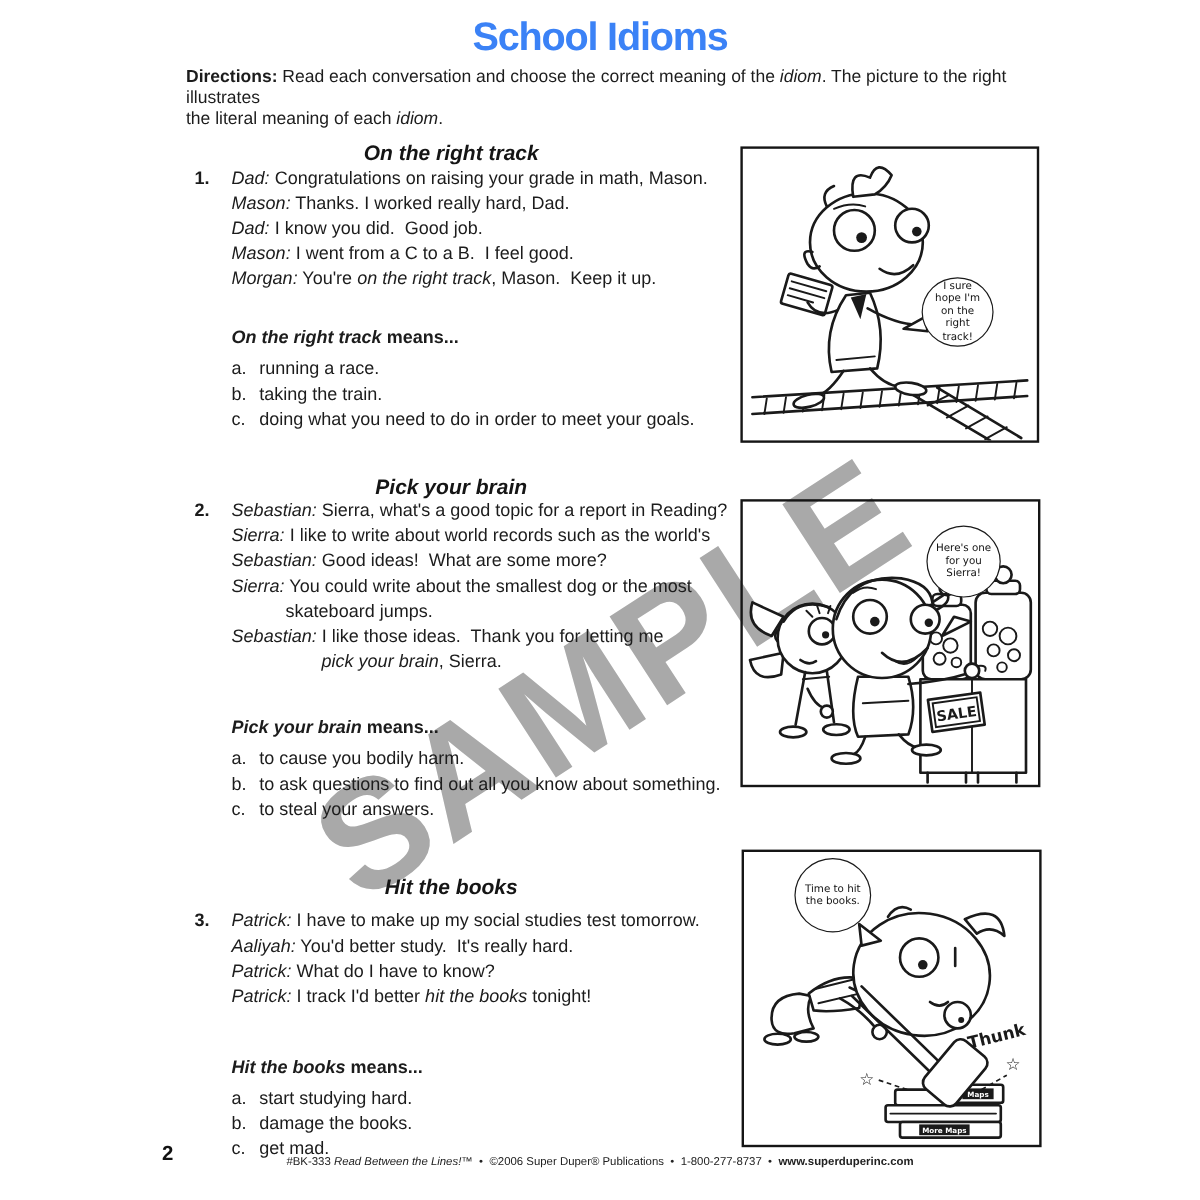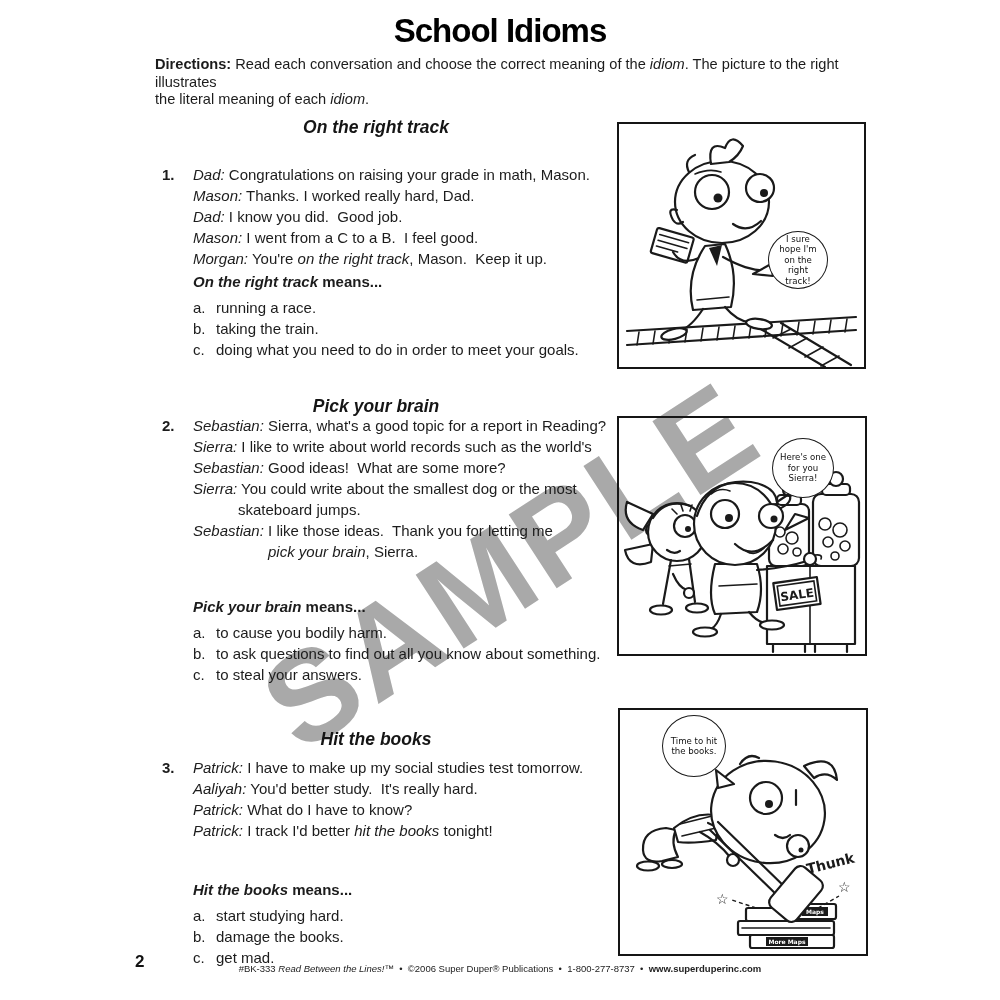--- a/index.html
+++ b/index.html
@@ -4,21 +4,21 @@
 <style>
   html,body{margin:0;padding:0;background:#fff;}
   .page{position:relative;width:1000px;height:1000px;background:#fff;overflow:hidden;
         font-family:"Liberation Sans",sans-serif;color:#1c1c1c;}
   .watermark{position:absolute;left:210px;top:400px;width:600px;height:330px;
         display:flex;align-items:center;justify-content:center;
         transform:rotate(-33deg);font-size:128px;font-weight:bold;color:#a9a9a9;
         letter-spacing:4px;z-index:0;user-select:none;}
   .content{position:absolute;inset:0;z-index:1;}
   .title{position:absolute;left:0;top:12px;width:1000px;text-align:center;
-        font-size:33px;font-weight:800;letter-spacing:-1px;color:#000000;
+        font-size:33px;font-weight:800;letter-spacing:-1px;color:#3b82f6;
         font-family:"Liberation Sans",sans-serif;}
   .directions{position:absolute;left:135px;top:56px;width:748px;
         font-size:14.6px;line-height:17.5px;white-space:pre-wrap;margin-left:20px;}
   .it{font-style:italic;} .bd{font-weight:bold;}
   .heading{position:absolute;left:135px;width:482px;text-align:center;
         font-size:17.5px;font-weight:bold;font-style:italic;color:#151515;}
   .dialogue{position:absolute;left:162px;width:478px;}
   .line{font-size:15px;line-height:21px;white-space:pre-wrap;}
   .line .num{display:inline-block;width:31px;font-weight:bold;}
   .pad{padding-left:31px;}
@@ -53,21 +53,21 @@
 
 <div class="page">
   <div class="watermark">SAMPLE</div>
 
   <div class="content">
     <div class="title">School Idioms</div>
     <div class="directions"><span class="bd">Directions: </span><span>Read each conversation and choose the correct meaning of the </span><span class="it">idiom</span><span>. The picture to the right illustrates
 the literal meaning of each </span><span class="it">idiom</span><span>.</span></div>
 
     <div class="heading" style="top:117px;">On the right track</div>
-    <div class="dialogue" style="top:164px;">
+    <div class="dialogue" style="top:138px;">
       <div class="line"><span class="num">1.</span><span><span class="it">Dad:</span><span> Congratulations on raising your grade in math, Mason.</span></span></div>
       <div class="line pad"><span><span class="it">Mason:</span><span> Thanks. I worked really hard, Dad.</span></span></div>
       <div class="line pad"><span><span class="it">Dad:</span><span> I know you did.  Good job.</span></span></div>
       <div class="line pad"><span><span class="it">Mason:</span><span> I went from a C to a B.  I feel good.</span></span></div>
       <div class="line pad"><span><span class="it">Morgan:</span><span> You're </span><span class="it">on the right track</span><span>, Mason.  Keep it up.</span></span></div>
     </div>
     <div class="qblock" style="top:271px;">
       <div class="qline"><span class="it bd">On the right track</span><span class="bd"> means...</span></div>
       <div class="choice">
           <span class="letter">a.</span>

